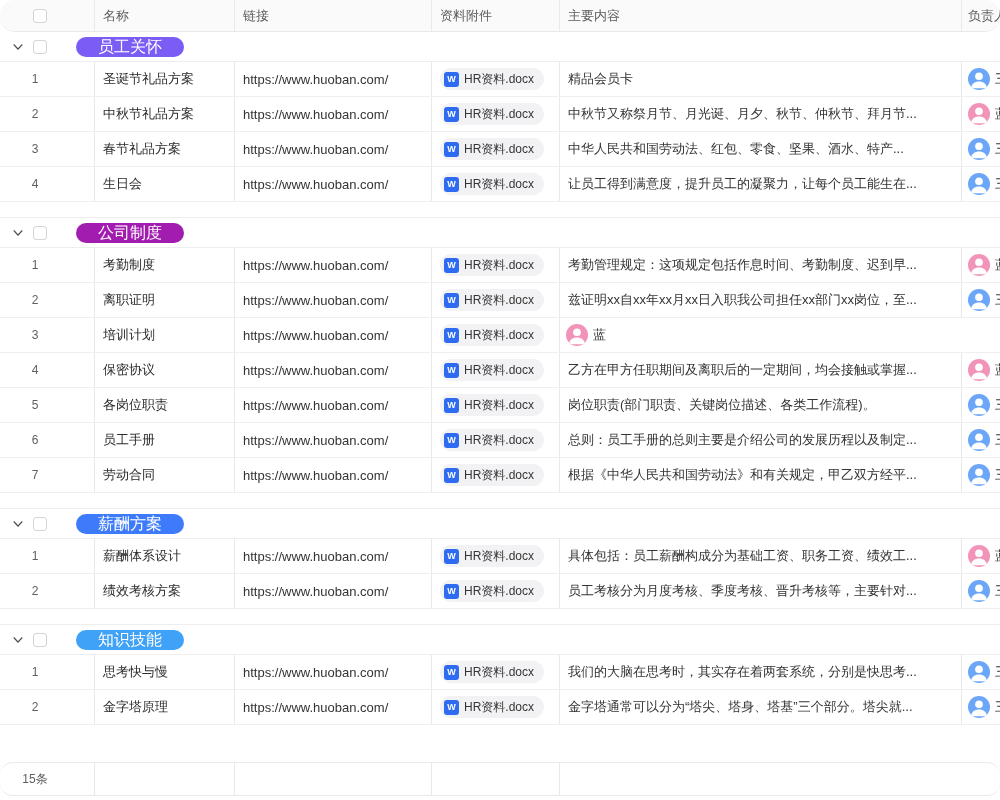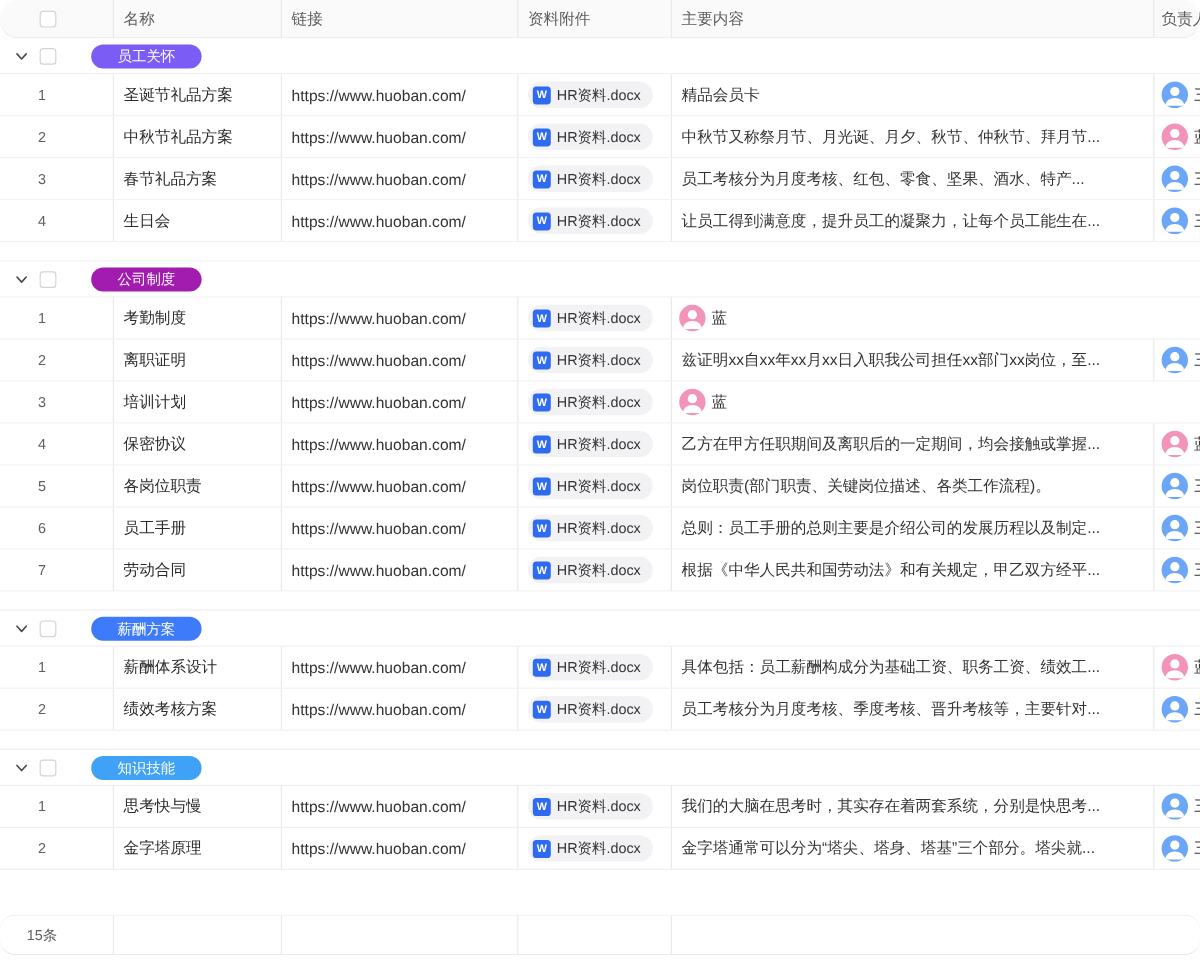--- a/index.html
+++ b/index.html
@@ -23,21 +23,21 @@
   
   .thead { display:flex; height:32px; flex:none; background:#fafafa;
     border-bottom:1px solid #e9e9e9; color:#5c5c5c; font-size:13px;border-radius:15px; }
   .thead .c-index { justify-content:flex-start; padding-left:33px; padding-right:0; }
 
   
   .tbody { flex:1 1 auto; overflow:hidden; }
 
   .group-row { display:flex; align-items:center; height:30px;
     border-bottom:1px solid #eeeeee; padding-left:12px; gap:9px; background:#fff; }
-  .badge { margin-left:20px; color:#fff; font-size:12px; line-height:14px;
+  .badge { margin-left:20px; color:#fff; font-size:16px; line-height:14px;
     padding:3px 22px; border-radius:11px; }
 
   .row { display:flex; height:35px; border-bottom:1px solid #efefef;
     font-size:13px; background:#fff; }
   .row .c-content, .row .c-link { color:#333; }
 
   .spacer { height:16px; border-bottom:1px solid #eeeeee; background:#fff; }
 
   
   .tfoot { flex:none; height:34px; margin-bottom:4px; display:flex;
@@ -154,21 +154,21 @@
     <div class="cell c-link">
           <span>https://www.huoban.com/</span>
         </div>
     <div class="cell c-att">
       <span class="chip">
         <span class="doc-icon">W</span>
         <span>HR资料.docx</span>
       </span>
     </div>
     <div class="cell c-content">
-          <span>员工考核分为月度考核、红包、零食、坚果、酒水、特产...</span>
+          <span>中华人民共和国劳动法、红包、零食、坚果、酒水、特产...</span>
         </div>
     <div class="cell c-owner">
       <span class="avatar" style="background: rgb(108, 166, 248);">
         <svg width="22" height="22" viewBox="0 0 24 24">
           <circle cx="12" cy="9" r="4.2" fill="#ffffff"></circle>
           <path d="M3.5 22c0-4.6 3.8-7.2 8.5-7.2s8.5 2.6 8.5 7.2z" fill="#ffffff"></path>
         </svg>
       </span>
       <span class="owner-name">三</span>
     </div>
@@ -221,20 +221,23 @@
         </div>
     <div class="cell c-link">
           <span>https://www.huoban.com/</span>
         </div>
     <div class="cell c-att">
       <span class="chip">
         <span class="doc-icon">W</span>
         <span>HR资料.docx</span>
       </span>
     </div>
+    <div class="cell c-content">
+          <span>考勤管理规定：这项规定包括作息时间、考勤制度、迟到早...</span>
+        </div>
     <div class="cell c-owner">
       <span class="avatar" style="background: rgb(242, 147, 185);">
         <svg width="22" height="22" viewBox="0 0 24 24">
           <circle cx="12" cy="9" r="4.2" fill="#ffffff"></circle>
           <path d="M3.5 22c0-4.6 3.8-7.2 8.5-7.2s8.5 2.6 8.5 7.2z" fill="#ffffff"></path>
         </svg>
       </span>
       <span class="owner-name">蓝</span>
     </div>
   </div>

